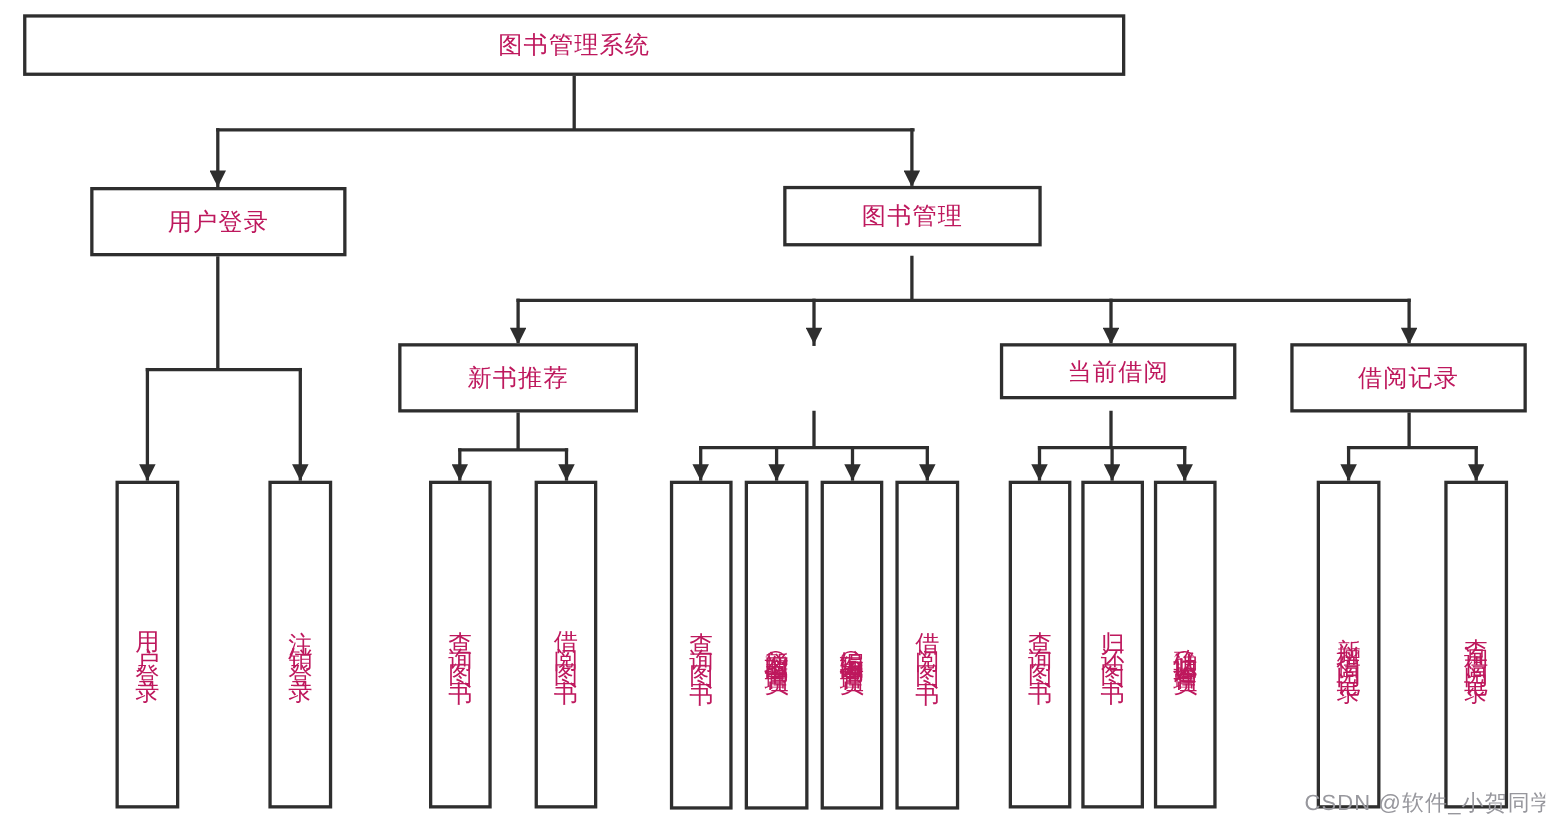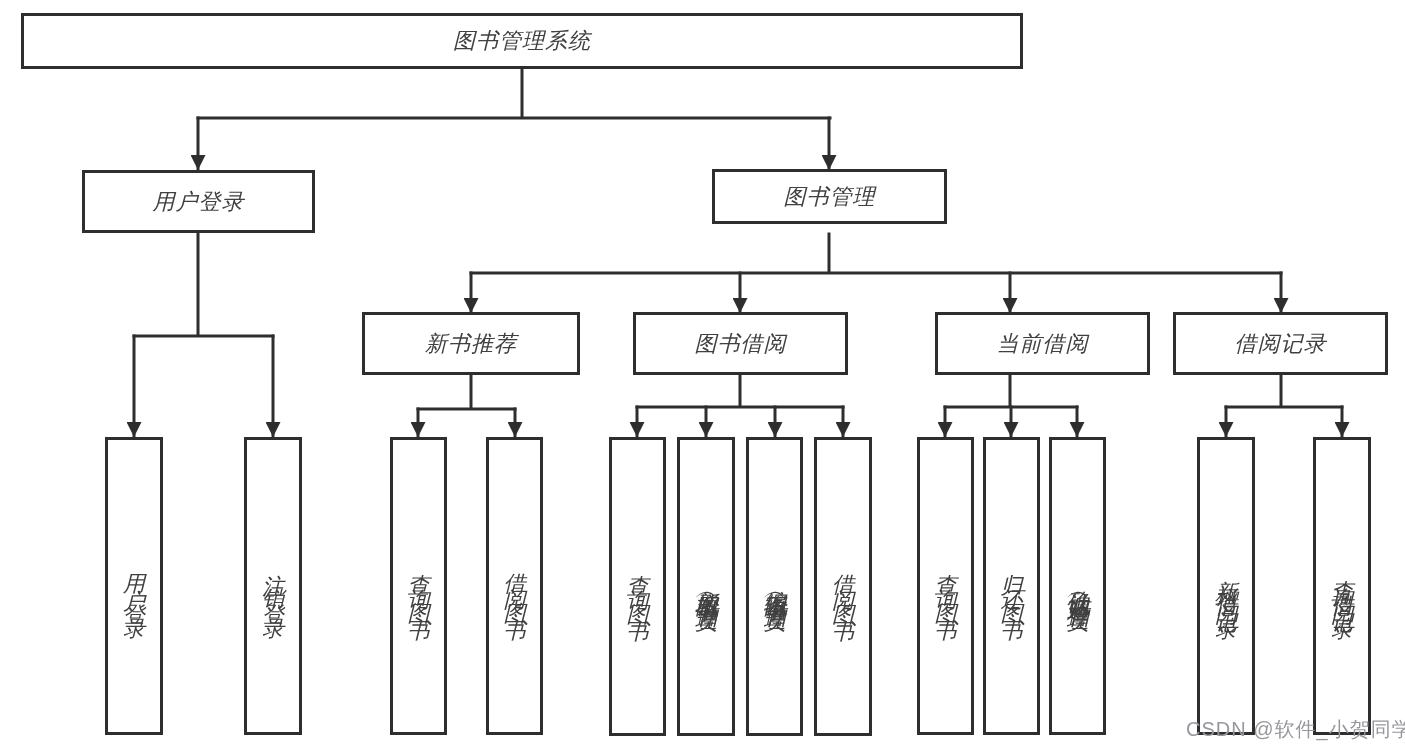--- a/index.html
+++ b/index.html
@@ -12,22 +12,21 @@
   }
   .wires{position:absolute;left:0;top:0;pointer-events:none;}
   .node{
     position:absolute;
     box-sizing:border-box;
     border:3px solid #2e2e2e;
     background:#ffffff;
     display:flex;
     align-items:center;
     justify-content:center;
-    color:#404040;
-    font-style:italic;
+    color:#be185d;
   }
   .hbox span{
     font-size:22px;
     letter-spacing:1px;
     white-space:nowrap;
   }
   .vbox .vlabel{
     writing-mode:vertical-rl;
     font-size:22px;
     line-height:1;
@@ -95,24 +94,21 @@
   <div class="node hbox" style="left:82px;top:170px;width:233px;height:63px">
     <span>用户登录</span>
   </div>
   <div class="node hbox" style="left:712px;top:169px;width:235px;height:55px">
     <span>图书管理</span>
   </div>
 
   <div class="node hbox" style="left:362px;top:312px;width:218px;height:63px">
     <span>新书推荐</span>
   </div>
-  <div class="node hbox" style="left:633px;top:312px;width:215px;height:63px">
-    <span>图书借阅</span>
-  </div>
-  <div class="node hbox" style="left:935px;top:312px;width:215px;height:63px">
+  <div class="node hbox" style="left:909px;top:312px;width:215px;height:51px">
     <span>当前借阅</span>
   </div>
   <div class="node hbox" style="left:1173px;top:312px;width:215px;height:63px">
     <span>借阅记录</span>
   </div>
 
   <div class="node vbox" style="left:105px;top:437px;width:58px;height:298px">
     <span class="vlabel short">用户登录</span>
   </div>
   <div class="node vbox" style="left:244px;top:437px;width:58px;height:298px">

